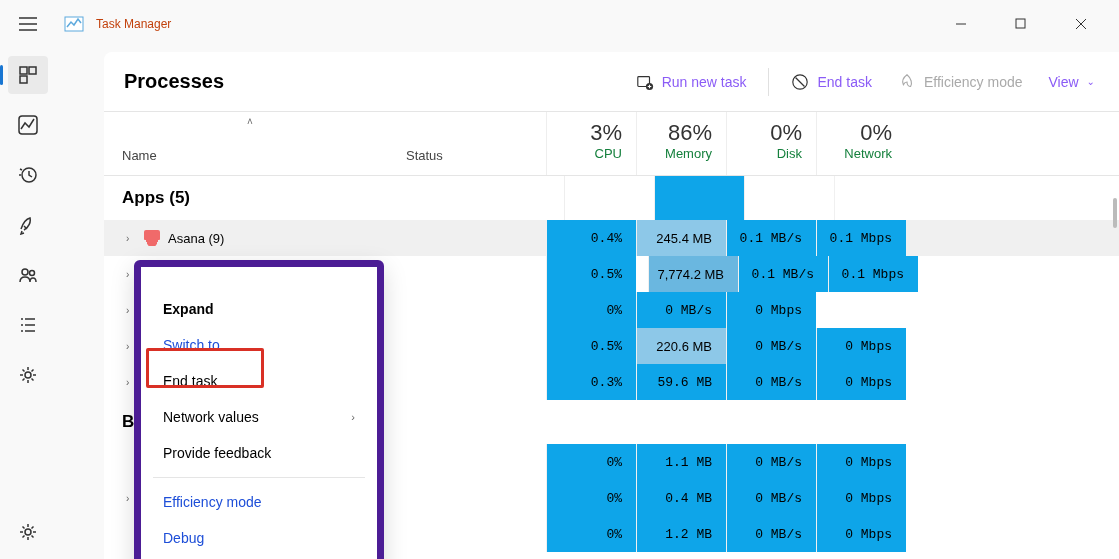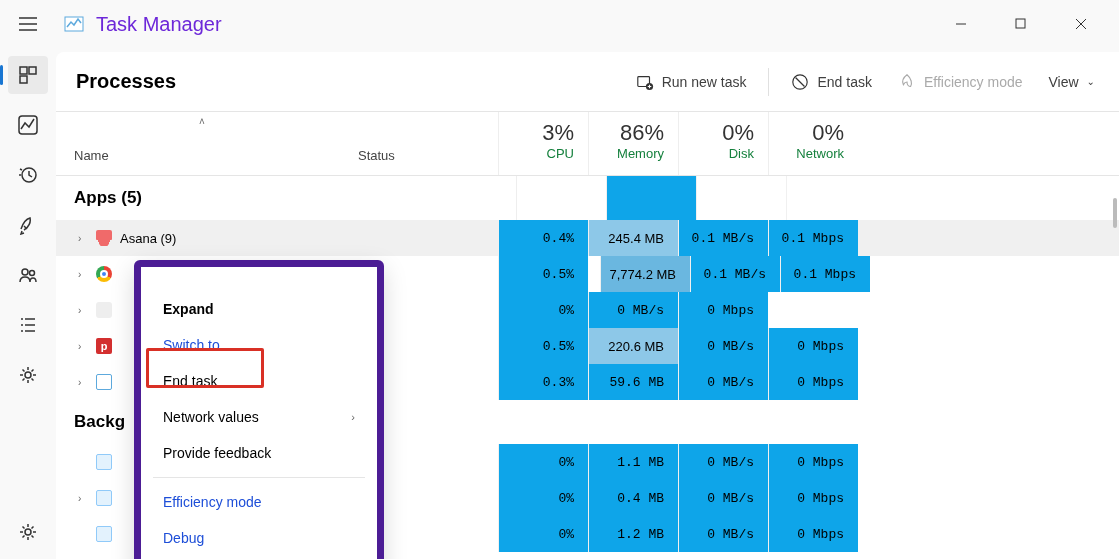--- a/index.html
+++ b/index.html
@@ -3,39 +3,39 @@
   <meta charset="utf-8">
   <style>
     * { margin: 0; padding: 0; box-sizing: border-box; font-family: "Segoe UI", sans-serif; }
     body { width: 1119px; height: 559px; background: #f9f9f9; overflow: hidden; position: relative; }
 
     
     .titlebar { height: 48px; display: flex; align-items: center; padding: 0 8px; }
     .hamburger { width: 40px; height: 40px; display: flex; align-items: center; justify-content: center; cursor: pointer; }
     .hamburger svg { width: 18px; height: 14px; }
     .app-icon { margin-left: 16px; width: 20px; height: 20px; display: flex; align-items: center; justify-content: center; }
-    .app-title { margin-left: 12px; font-size: 20px; color: #6d28d9; }
+    .app-title { margin-left: 12px; font-size: 12px; color: #c2410c; }
     .win-controls { margin-left: auto; display: flex; gap: 24px; padding-right: 12px; }
     .win-btn { width: 36px; height: 32px; display: flex; align-items: center; justify-content: center; cursor: pointer; }
 
     
-    .layout { display: flex; height: calc(100% - 48px); }
+    .layout { display: flex; height: calc(100% - 48px); gap: 48px; }
     .sidebar { width: 56px; display: flex; flex-direction: column; align-items: center; padding-top: 8px; gap: 12px; }
     .sidebar-item { width: 40px; height: 38px; display: flex; align-items: center; justify-content: center; border-radius: 4px; cursor: pointer; position: relative; }
     .sidebar-item.active { background: #eaeaea; }
     .sidebar-item.active::before { content: ""; position: absolute; left: -8px; top: 9px; width: 3px; height: 20px; background: #1976d2; border-radius: 2px; }
     .sidebar-spacer { flex: 1; }
 
     .content { flex: 1; background: #fff; border-radius: 8px 0 0 0; display: flex; flex-direction: column; overflow: hidden; margin-top: 4px; }
 
     
     .toolbar { height: 60px; display: flex; align-items: center; padding: 0 20px; border-bottom: 1px solid #e5e5e5; }
     .page-title { font-size: 20px; font-weight: 600; }
     .toolbar-actions { margin-left: auto; display: flex; align-items: center; gap: 18px; }
-    .toolbar-btn { display: flex; align-items: center; gap: 8px; font-size: 14px; color: #404040; cursor: pointer; padding: 6px 4px; }
+    .toolbar-btn { display: flex; align-items: center; gap: 8px; font-size: 14px; color: #8b5cf6; cursor: pointer; padding: 6px 4px; }
     .toolbar-btn.disabled { color: #aaa; }
     .toolbar-sep { width: 1px; height: 28px; background: #e0e0e0; }
     .toolbar-btn svg { width: 18px; height: 18px; }
 
     
     .table-head { display: flex; border-bottom: 1px solid #e5e5e5; }
     .col-name { width: 292px; padding: 10px 18px 12px 18px; position: relative; }
     .col-name .sort-caret { position: absolute; top: 4px; left: 50%; transform: translateX(-50%); font-size: 10px; color: #666; }
     .col-name-label { font-size: 13px; color: #444; margin-top: 26px; }
     .col-status { width: 150px; padding: 36px 10px 12px 10px; font-size: 13px; color: #444; }

